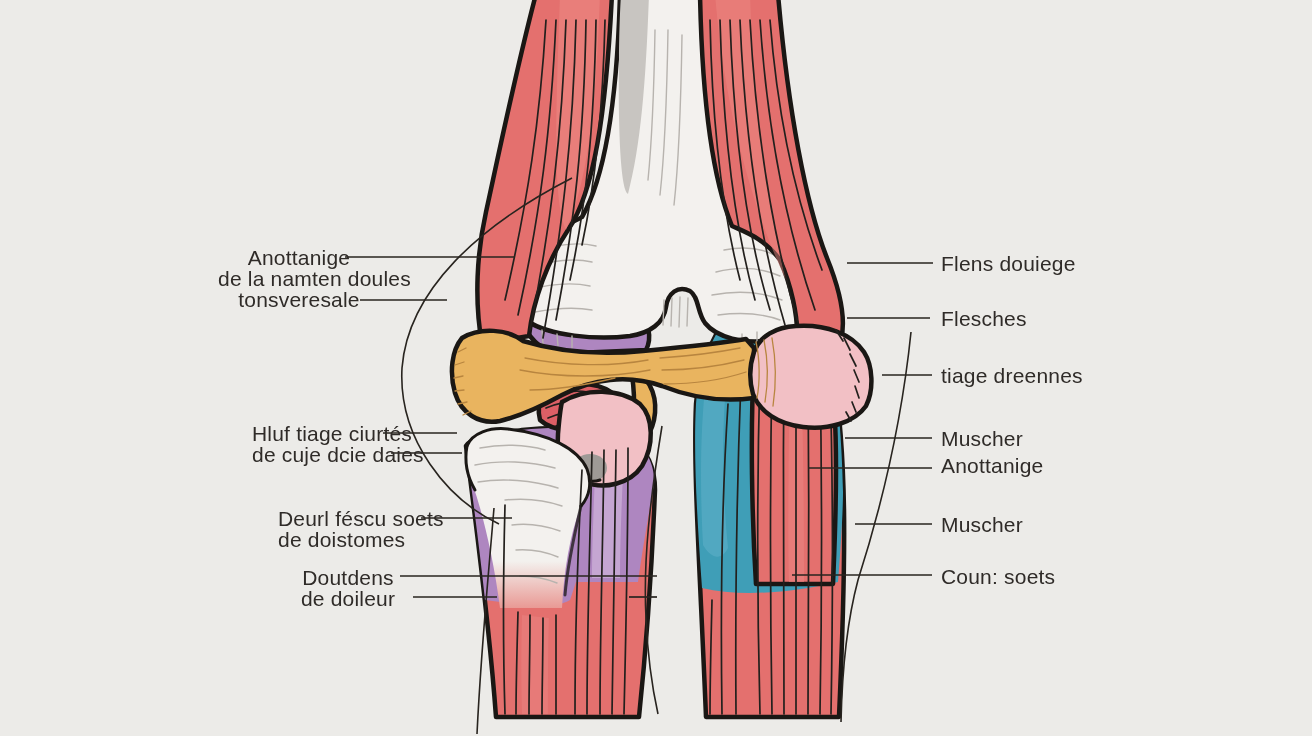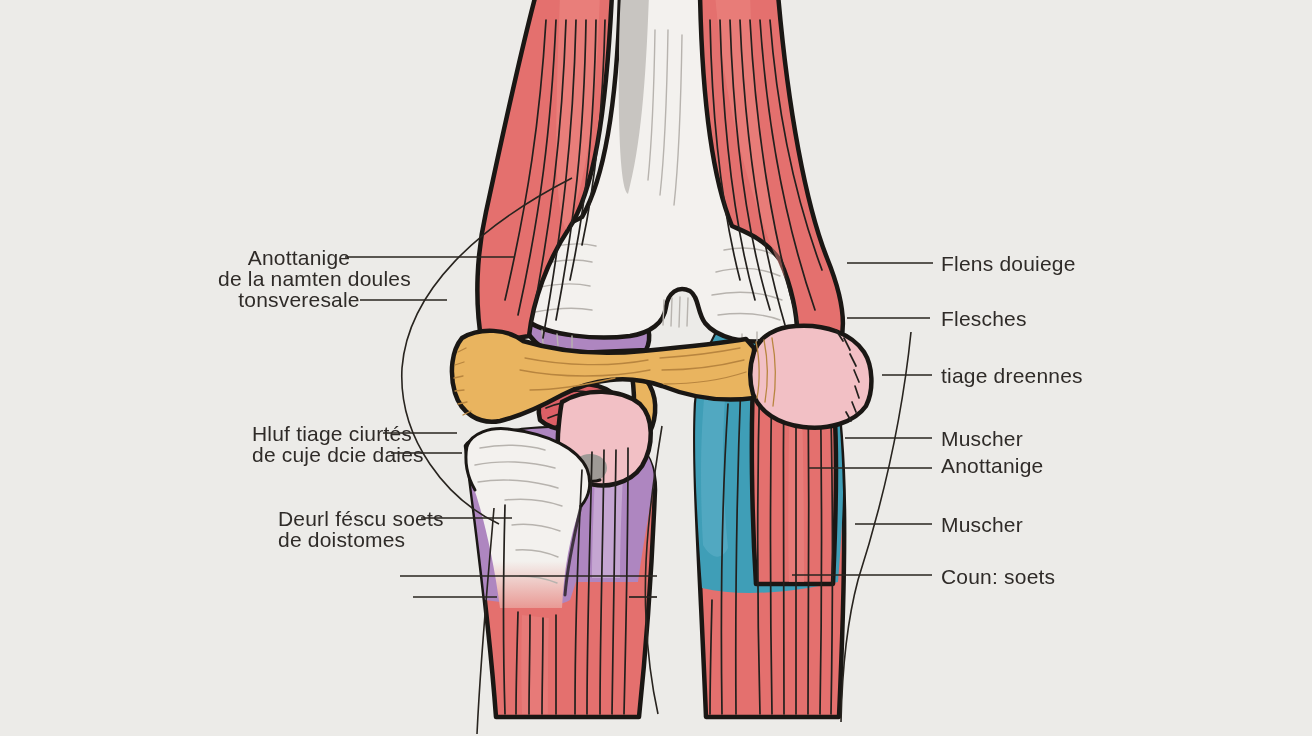--- a/index.html
+++ b/index.html
@@ -239,20 +239,24 @@
   <div class="lbl left" style="left:278px;top:508px;">
     <div>Deurl féscu soets</div>
     <div>de doistomes</div>
   </div>
 
   <div class="lbl left" style="left:252px;top:423px;">
     <div>Hluf tiage ciurtés</div>
     <div>de cuje dcie daies</div>
   </div>
 
+  <div class="lbl center" style="left:300px;top:567px;width:96px;">
+    <div>Doutdens</div>
+    <div>de doileur</div>
+  </div>
 
   <div class="lbl left" style="left:941px;top:253px;">Flens douiege</div>
   <div class="lbl left" style="left:941px;top:308px;">Flesches</div>
   <div class="lbl left" style="left:941px;top:365px;">tiage dreennes</div>
   <div class="lbl left" style="left:941px;top:428px;">Muscher</div>
   <div class="lbl left" style="left:941px;top:455px;">Anottanige</div>
   <div class="lbl left" style="left:941px;top:514px;">Muscher</div>
   <div class="lbl left" style="left:941px;top:566px;">Coun: soets</div>
 
 </div>

